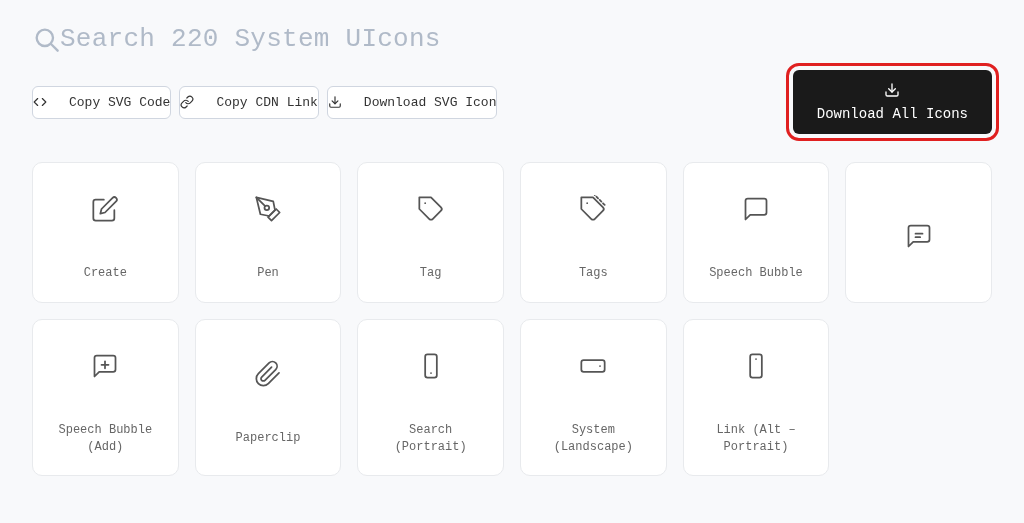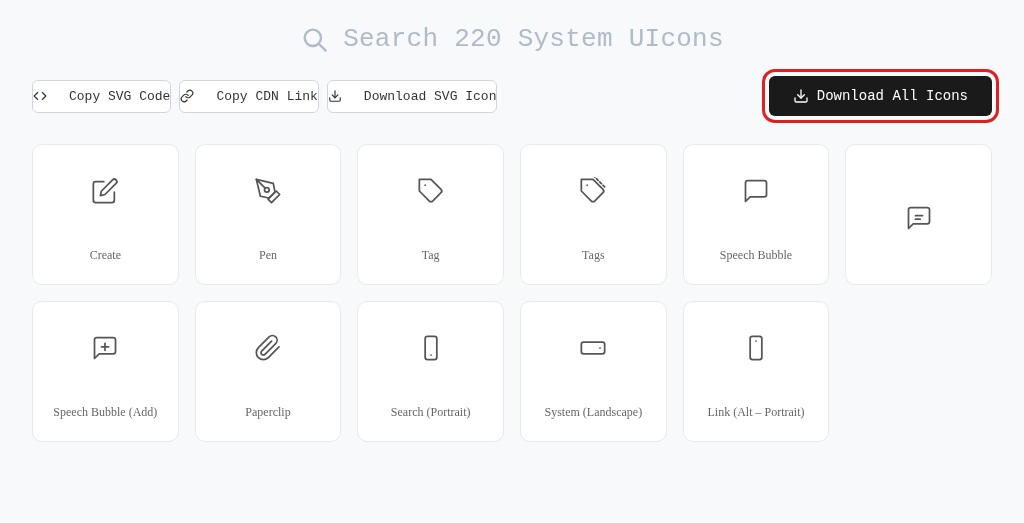--- a/index.html
+++ b/index.html
@@ -7,23 +7,22 @@
       font-family: 'Courier New', Courier, monospace;
       background: #f8f9fb;
       min-height: 523px;
       padding: 24px 32px;
       color: #333;
     }
 
     .search-bar {
       display: flex;
       align-items: center;
-      gap: 15px;
-      margin-bottom: 22px;
-      justify-content: center;
+      gap: 0;
+      margin-bottom: 16px;
     }
 
     .search-icon-wrap {
       display: flex;
       align-items: center;
     }
 
     .search-title {
       font-size: 26px;
       font-weight: 400;
@@ -66,20 +65,21 @@
       padding: 12px 24px;
       background: #1a1a1a;
       color: #fff;
       border: none;
       border-radius: 6px;
       font-family: 'Courier New', Courier, monospace;
       font-size: 14px;
       cursor: pointer;
       outline: 3px solid #e02020;
       outline-offset: 4px;
+      flex-direction: column;
     }
 
     .icon-grid {
       display: grid;
       grid-template-columns: repeat(6, 1fr);
       gap: 16px;
     }
 
     .icon-card {
       background: #fff;
@@ -98,21 +98,21 @@
     .icon-symbol {
       font-size: 28px;
       color: #555;
       display: flex;
       align-items: center;
       justify-content: center;
       height: 36px;
     }
 
     .icon-label {
-      font-family: Liberation Serif, serif;
+      font-family: Liberation Mono, monospace;
       font-size: 12px;
       color: #666;
       text-align: center;
       line-height: 1.4;
       margin-top: 24px;
     }
 
     .svg-icon {
       width: 28px;
       height: 28px;

